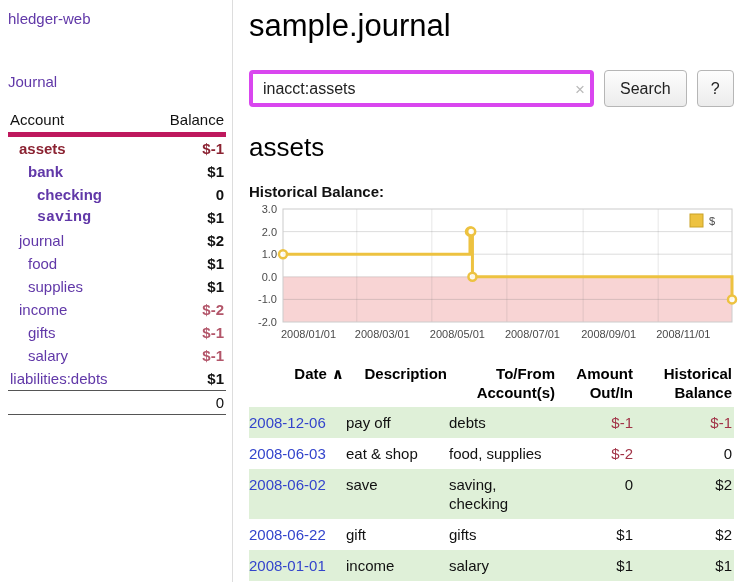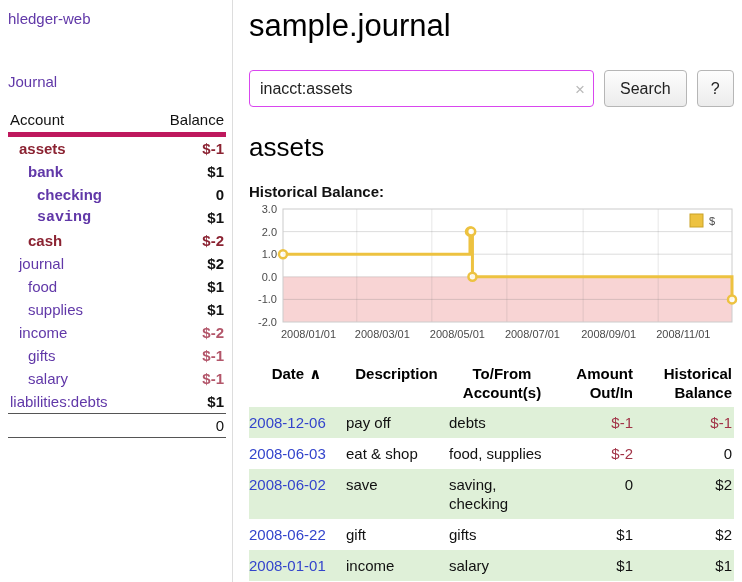--- a/index.html
+++ b/index.html
@@ -20,32 +20,32 @@
   .acct-table a.acct.bold { font-weight: 700; }
   .neg-strong { color: #8b2332 !important; }
   .neg-soft { color: #b3566a !important; }
   .total-row td { border-top: 1px solid #555; border-bottom: 1px solid #555; text-align: right; padding: 2px 2px 2px 0; font-weight: 400; }
 
   
   .main { flex: 1; min-width: 0; padding: 4px 8px 0 16px; }
   .page-title { font-size: 31px; font-weight: 400; margin-top: 4px; color: #000; }
   .search-row { display: flex; align-items: center; gap: 10px; margin-top: 26px; }
   .search-wrap { position: relative; }
-  .search-input { width: 345px; height: 37px; font-size: 16px; padding: 0 30px 0 10px; border: 1px solid #d946ef; border-radius: 4px; color: #222; font-family: inherit; }
+  .search-input { width: 345px; height: 37px; font-size: 16px; padding: 0 30px 0 10px; border: 4px solid #d946ef; border-radius: 4px; color: #222; font-family: inherit; }
   .clear-icon { position: absolute; right: 9px; top: 50%; transform: translateY(-50%); color: #b9b9b9; font-size: 17px; cursor: pointer; line-height: 1; }
   .btn { height: 37px; padding: 0 15px; font-size: 16px; font-family: inherit; border: 1px solid #b6b6b6; border-radius: 4px; background: linear-gradient(#fdfdfd, #ececec); color: #222; cursor: pointer; }
   .btn-help { padding: 0 13px; }
   .account-title { font-size: 26px; font-weight: 400; margin-top: 25px; color: #000; }
   .chart-label { font-size: 15px; font-weight: 700; margin-top: 20px; }
   .chart-box { margin-top: 4px; }
   .axis { font-size: 11px; fill: #4a4a4a; font-family: "Liberation Sans", sans-serif; }
 
   
   .register { width: 100%; border-collapse: collapse; font-size: 15px; margin-top: 12px; }
-  .register th { font-weight: 700; text-align: center; vertical-align: top; padding: 2px 2px 5px 0; line-height: 19px; color: #000; }
+  .register th { font-weight: 700; text-align: right; vertical-align: top; padding: 2px 2px 5px 0; line-height: 19px; color: #000; }
   .register th.r, .register td.r { text-align: right; }
   .register td { vertical-align: top; padding: 6px 2px 6px 0; line-height: 19px; }
   .register tbody tr:nth-child(odd) { background: #dff0d8; }
   .register a.date { color: #3344cc; text-decoration: none; white-space: nowrap; cursor: pointer; }
   .register .num { white-space: nowrap; }
   .register .neg { color: #a13347; }
   .register .sort { font-weight: 700; margin-left: 5px; }
 </style>
 </head>
 <body>
@@ -72,24 +72,20 @@
             <td style="padding-left: 20px;"><a href="#" class="acct bold">bank</a></td>
             <td class="bal">$1</td>
           </tr>
           <tr>
             <td style="padding-left: 29px;"><a href="#" class="acct bold">checking</a></td>
             <td class="bal">0</td>
           </tr>
           <tr>
             <td style="padding-left: 29px; font-family: Liberation Mono, monospace;"><a href="#" class="acct bold">saving</a></td>
             <td class="bal">$1</td>
-          </tr>
-          <tr>
-            <td style="padding-left: 20px;"><a href="#" class="acct bold neg-strong">cash</a></td>
-            <td class="bal neg-strong">$-2</td>
           </tr>
           <tr>
             <td style="padding-left: 11px;"><a href="#" class="acct">journal</a></td>
             <td class="bal">$2</td>
           </tr>
           <tr>
             <td style="padding-left: 20px;"><a href="#" class="acct">food</a></td>
             <td class="bal">$1</td>
           </tr>
           <tr>

